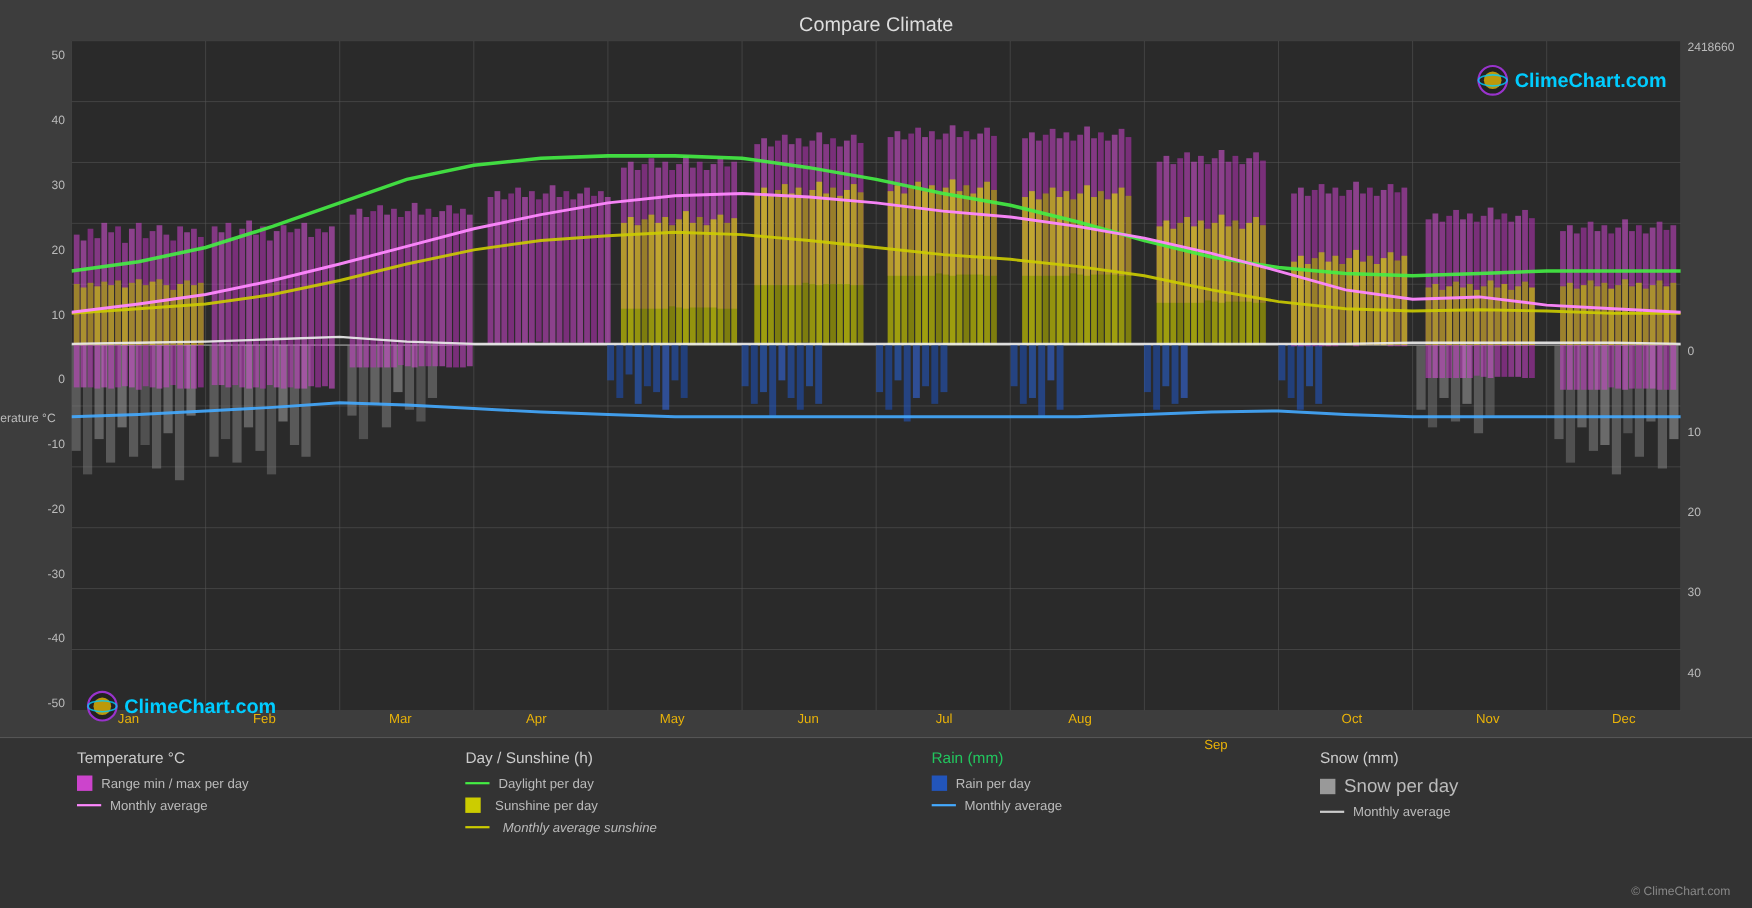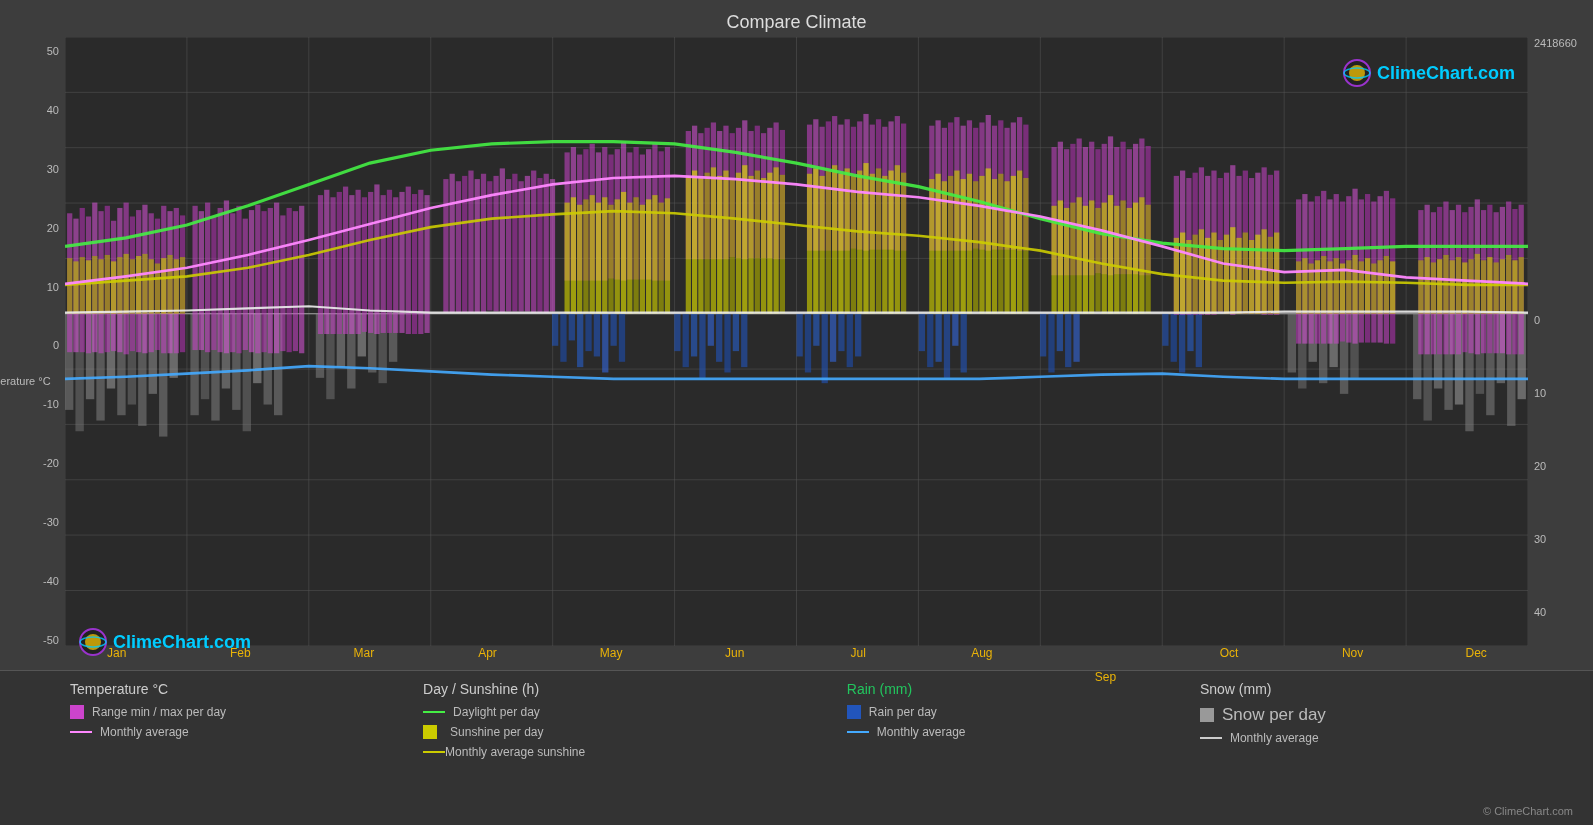--- a/index.html
+++ b/index.html
@@ -678,21 +678,21 @@
     <div style="flex:1.2;">
       <div style="font-size:14px; color:#ccc; margin-bottom:8px;">Day / Sunshine (h)</div>
       <div style="display:flex; align-items:center; gap:8px; margin-bottom:6px; font-size:12px; color:#bbb;">
         <div style="width:22px; height:2px; background:#44ee44; flex-shrink:0;"></div>
         <span>Daylight per day</span>
       </div>
       <div style="display:flex; align-items:center; gap:13px; margin-bottom:6px; font-size:12px; color:#bbb;">
         <div style="width:14px; height:14px; background:#cccc00; flex-shrink:0;"></div>
         <span>Sunshine per day</span>
       </div>
-      <div style="display:flex; align-items:center; gap:0; font-size:12px; color:#bbb;">
+      <div style="display:flex; align-items:center; gap:12px; font-size:12px; color:#bbb;font-style:italic;">
         <div style="width:22px; height:2px; background:#cccc00; flex-shrink:0;"></div>
         <span>Monthly average sunshine</span>
       </div>
     </div>
 
     <div style="flex:1;">
       <div style="font-size:14px; color:#22c55e; margin-bottom:8px;">Rain (mm)</div>
       <div style="display:flex; align-items:center; gap:8px; margin-bottom:6px; font-size:12px; color:#bbb;">
         <div style="width:14px; height:14px; background:#2255bb; flex-shrink:0;"></div>
         <span>Rain per day</span>

